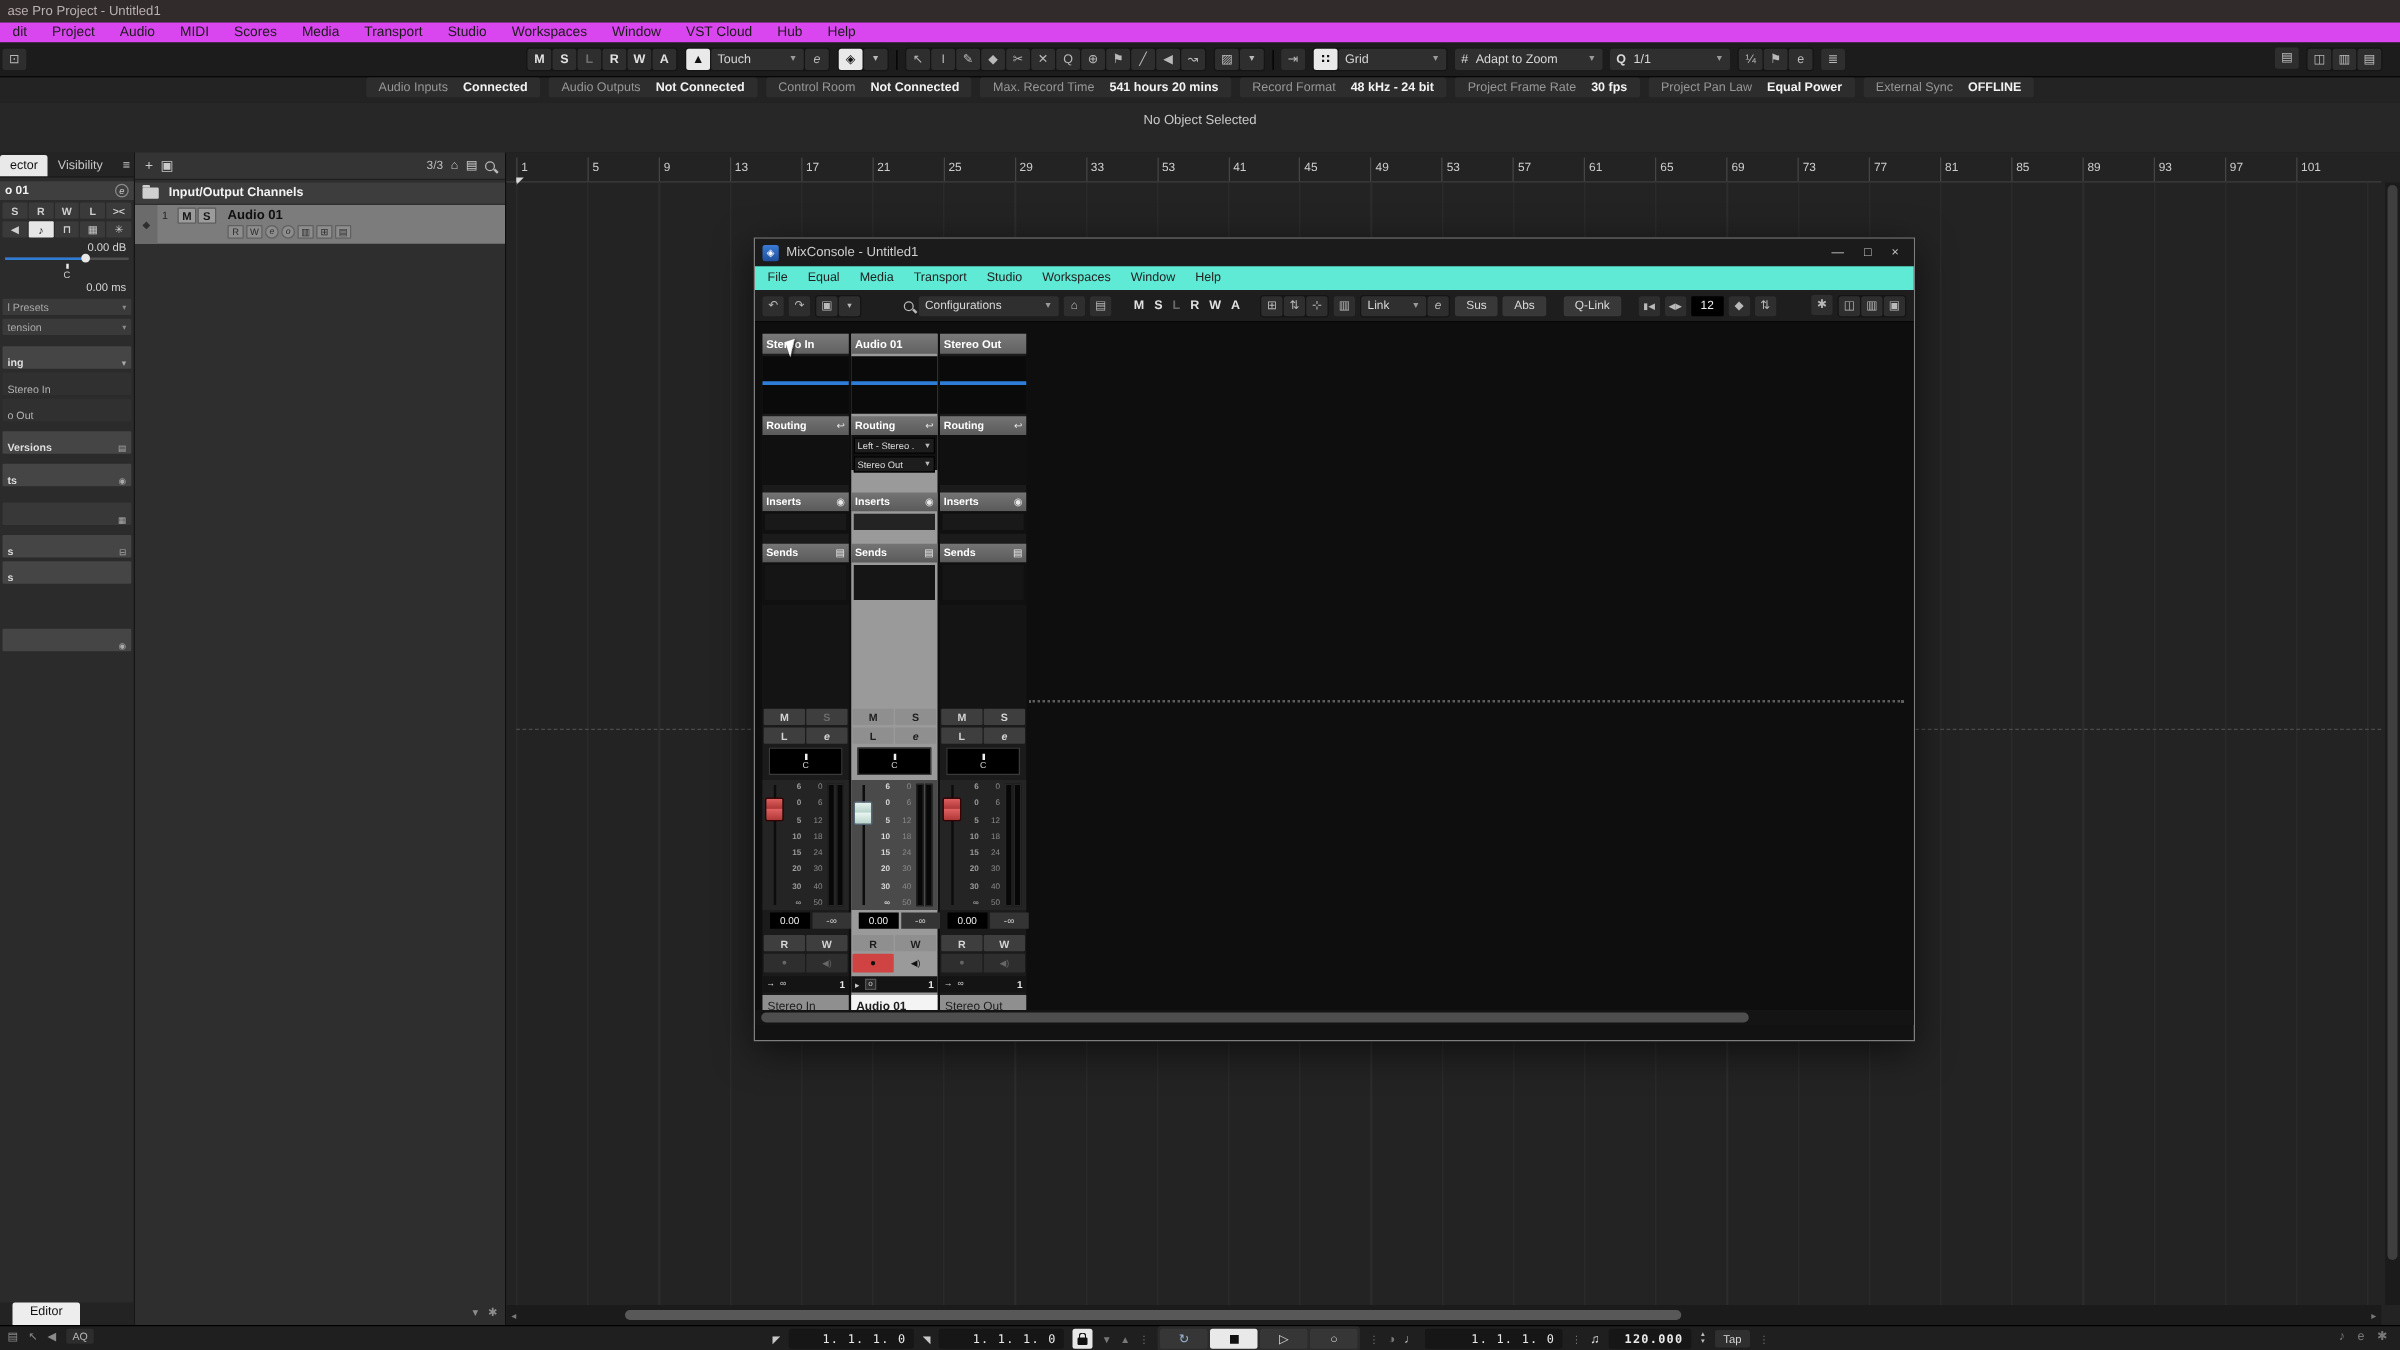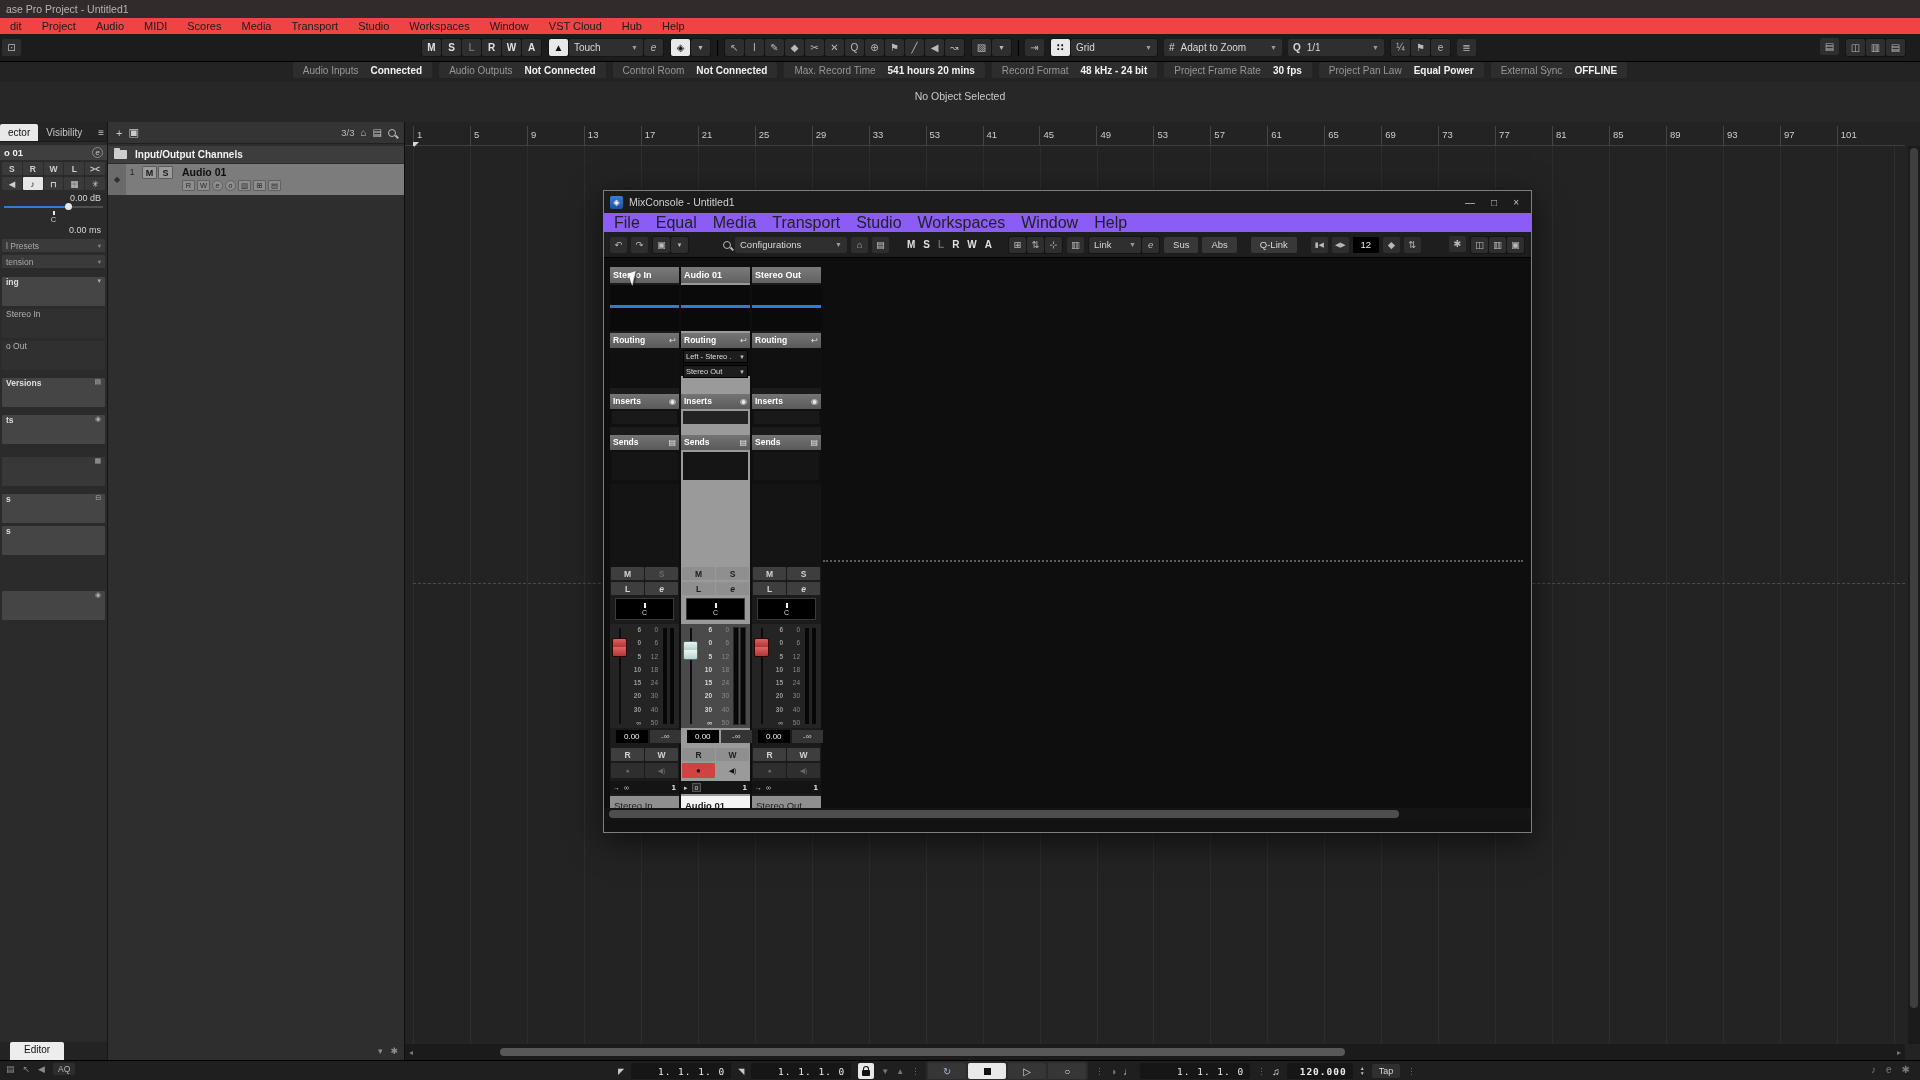--- a/index.html
+++ b/index.html
@@ -1,21 +1,21 @@
 <!DOCTYPE html>
 <html><head>
 <meta charset="utf-8">
 <style>
   *{box-sizing:border-box;margin:0;padding:0;user-select:none}
   html,body{width:1920px;height:1080px;overflow:hidden;background:#1d1d1d;
     font-family:"Liberation Sans","DejaVu Sans",sans-serif;color:#ddd}
   
   #titlebar{position:absolute;left:0;top:0;width:1920px;height:18px;background:#322b2b;
     color:#b9b1b1;font-size:10.5px;line-height:18px;padding-left:6px}
-  #menubar{position:absolute;left:0;top:18px;width:1920px;height:16px;background:#ef4444;
+  #menubar{position:absolute;left:0;top:18px;width:1920px;height:16px;background:#d946ef;
     display:flex;align-items:flex-end;color:#1b1b1b;font-size:11px}
   #menubar .mitem{padding:0 10px;height:16px;line-height:16px}
   #toolbar{position:absolute;left:0;top:34px;width:1920px;height:28px;background:#1c1c1c;
     border-bottom:1px solid #000;display:flex;align-items:center;gap:6px}
   .tgrp{display:flex;gap:1px;background:#151515;border-radius:3px;padding:1px;align-items:center}
   .tbtn{min-width:19px;height:17px;background:#2e2e2e;color:#e2e2e2;font-size:10px;font-weight:bold;
     display:flex;align-items:center;justify-content:center;border-radius:2px;padding:0 3px}
   .tbtn.dim{color:#6d6d6d}
   .tbtn.icon{font-weight:normal;color:#b9b9b9;font-size:10px}
   .tbtn.active{background:#e9e9e9;color:#111}
@@ -52,21 +52,21 @@
   .slider .trk{position:absolute;left:0;right:0;top:2px;height:2px;background:#4e4e4e}
   .slider .fill{position:absolute;left:0;top:2px;height:2px;width:62%;background:#2e7cd6}
   .slider .knob{position:absolute;left:62%;top:-1px;width:7px;height:7px;border-radius:50%;background:#e8e8e8}
   .ipan{height:14px;display:flex;flex-direction:column;align-items:center;justify-content:center}
   .ipan .tick{width:2px;height:4px;background:#e8e8e8}
   .ipan .pc{font-size:7.5px;color:#cfcfcf}
   .idrop{height:13px;background:#3a3a3a;margin:3px 2px 0 2px;display:flex;align-items:center;
     padding:0 4px;font-size:8.5px;color:#a9a9a9;border-radius:1px}
   .idrop .arr{margin-left:auto;font-size:6.5px;color:#888}
   .isecs{margin-top:9px}
-  .isec{height:29px;background:#454545;margin:3px 2px 0 2px;display:flex;align-items:flex-start;
+  .isec{height:18px;background:#454545;margin:3px 2px 0 2px;display:flex;align-items:flex-end;
     padding:0 4px;font-size:8.5px;font-weight:bold;color:#dedede;border-radius:1px}
   .isec .sic{margin-left:auto;font-size:7px;color:#aaa;font-weight:normal}
   .isec[data-variant="dk"]{background:#303030;color:#b3b3b3;font-weight:normal}
   .isec[data-variant="sp"]{margin-top:8px}
   .isec[data-variant="sp2"]{margin-top:13px;background:#383838}
   .isec[data-variant="sp3"]{margin-top:36px}
   .editor-row{position:absolute;left:0;bottom:0;width:100%;height:18px;background:#232323;display:flex}
   .editor-tab{background:#ededed;color:#111;font-size:10px;padding:2px 14px;margin-left:10px;border-radius:2px 2px 0 0}
   
   #tracklist{position:absolute;left:108px;top:122px;width:297px;height:938px;background:#2e2e2e;border-right:1px solid #0e0e0e}
@@ -107,21 +107,21 @@
   .vthumb{position:absolute;left:2px;top:2px;width:8px;height:860px;background:#3f3f3f;border-radius:4px}
   .splitdots{position:absolute;left:-9px;top:455px;color:#9a9a9a;font-size:9px}
   
   #mixwin{position:absolute;left:603px;top:190px;width:929px;height:643px;background:#121212;
     border:1px solid #7e7e7e;box-shadow:0 8px 30px rgba(0,0,0,.6);z-index:50}
   .mw-title{height:22px;background:#1b1b1b;display:flex;align-items:center;gap:6px;padding:0 6px}
   .mw-logo{width:13px;height:13px;border-radius:2px;background:linear-gradient(#3a7bd5,#1f4f9e);
     color:#fff;font-size:8px;display:flex;align-items:center;justify-content:center}
   .mw-title .tt{font-size:10.5px;color:#cfcfcf}
   .mw-ctrls{margin-left:auto;display:flex;gap:16px;color:#c4c4c4;font-size:10px;padding-right:6px}
-  .mw-menu{height:19px;background:#8b5cf6;display:flex;align-items:center;color:#222;font-size:16px;padding-left:2px}
+  .mw-menu{height:19px;background:#5eead4;display:flex;align-items:center;color:#222;font-size:10px;padding-left:2px}
   .mw-menu .mitem{padding:0 8px}
   .mw-tools{height:26px;background:#1e1e1e;border-bottom:1px solid #000;display:flex;align-items:center;gap:4px;padding:0 6px}
   .mw-tools .tbtn{height:16px;min-width:17px;font-size:9.5px}
   .mw-tools .combo{height:16px;font-size:9.5px}
   .mtxt{font-size:10px;font-weight:bold;color:#e0e0e0;padding:0 2px}
   .mtxt.dim{color:#686868}
   .pillbtn{height:16px;background:#383838;border-radius:2px;color:#d9d9d9;font-size:9.5px;
     display:flex;align-items:center;justify-content:center;padding:0 9px}
   .cntbox{height:16px;min-width:26px;background:#000;color:#eee;font-size:9.5px;
     display:flex;align-items:center;justify-content:center;border-radius:1px}

